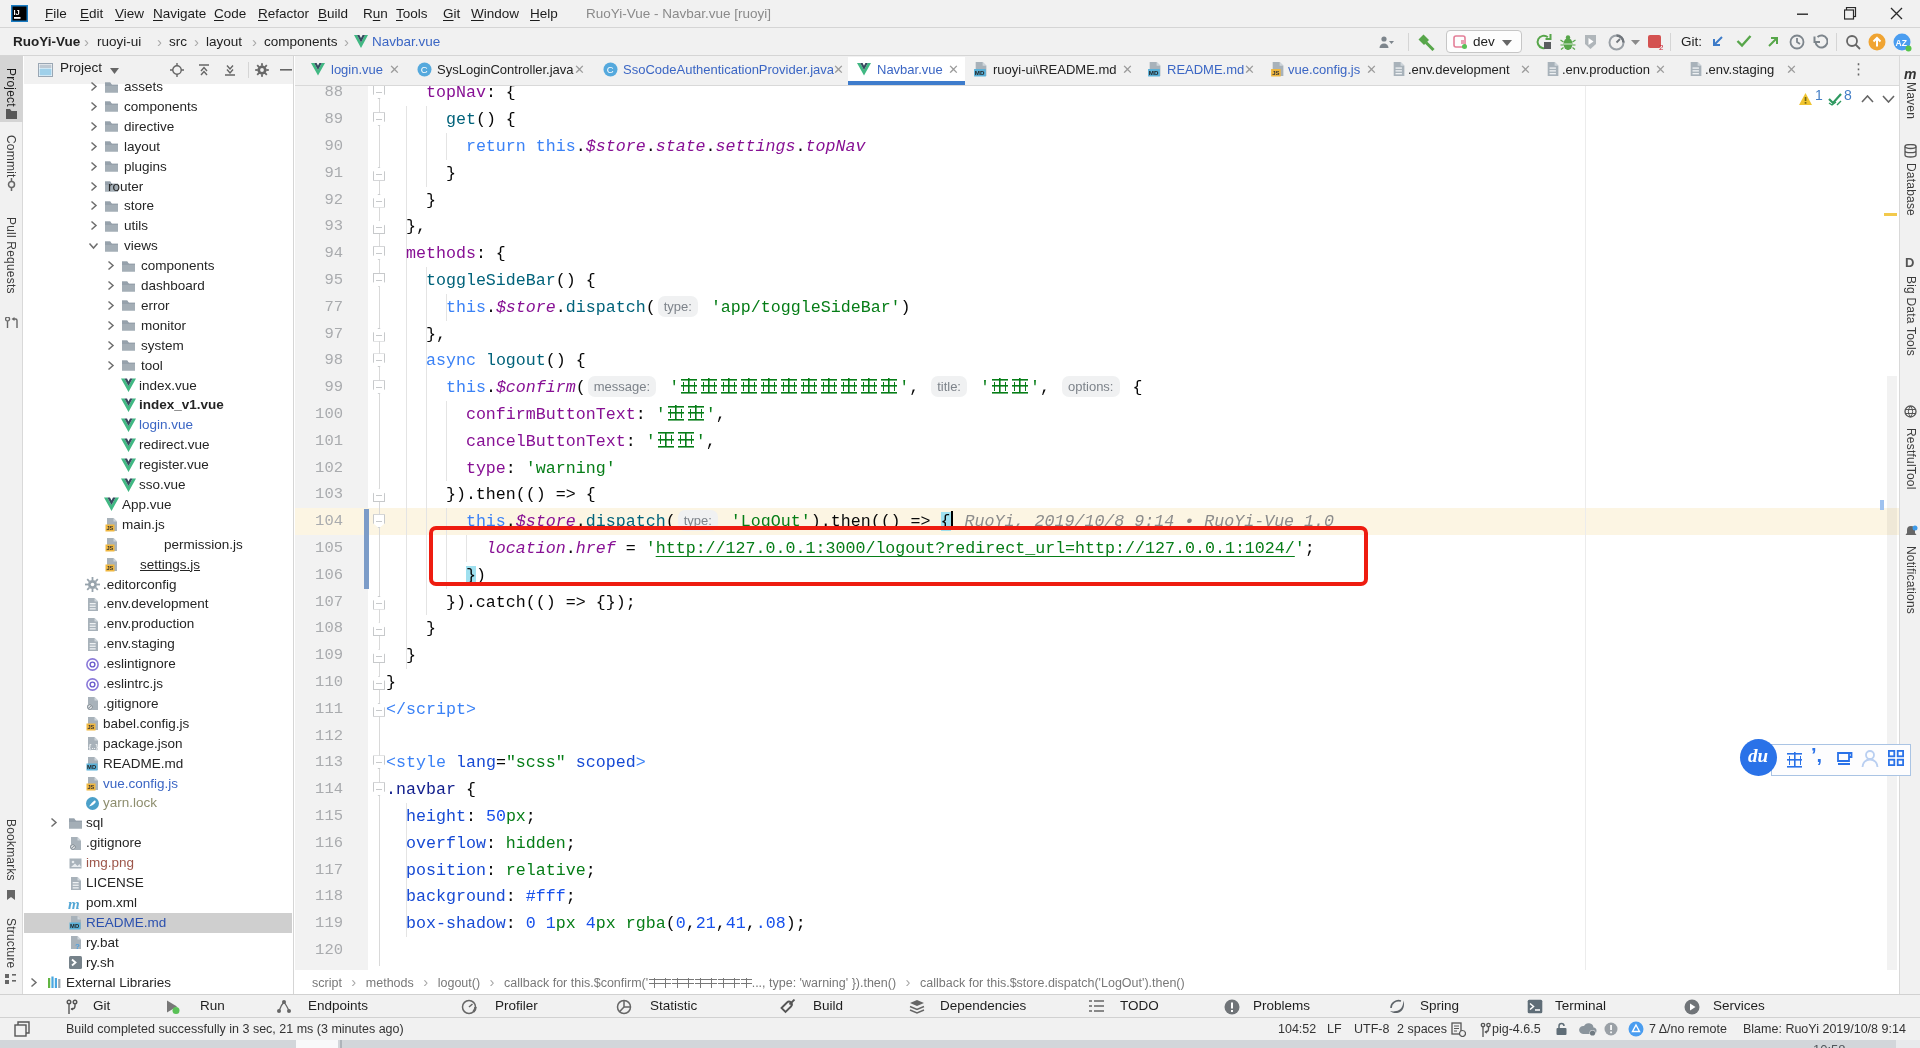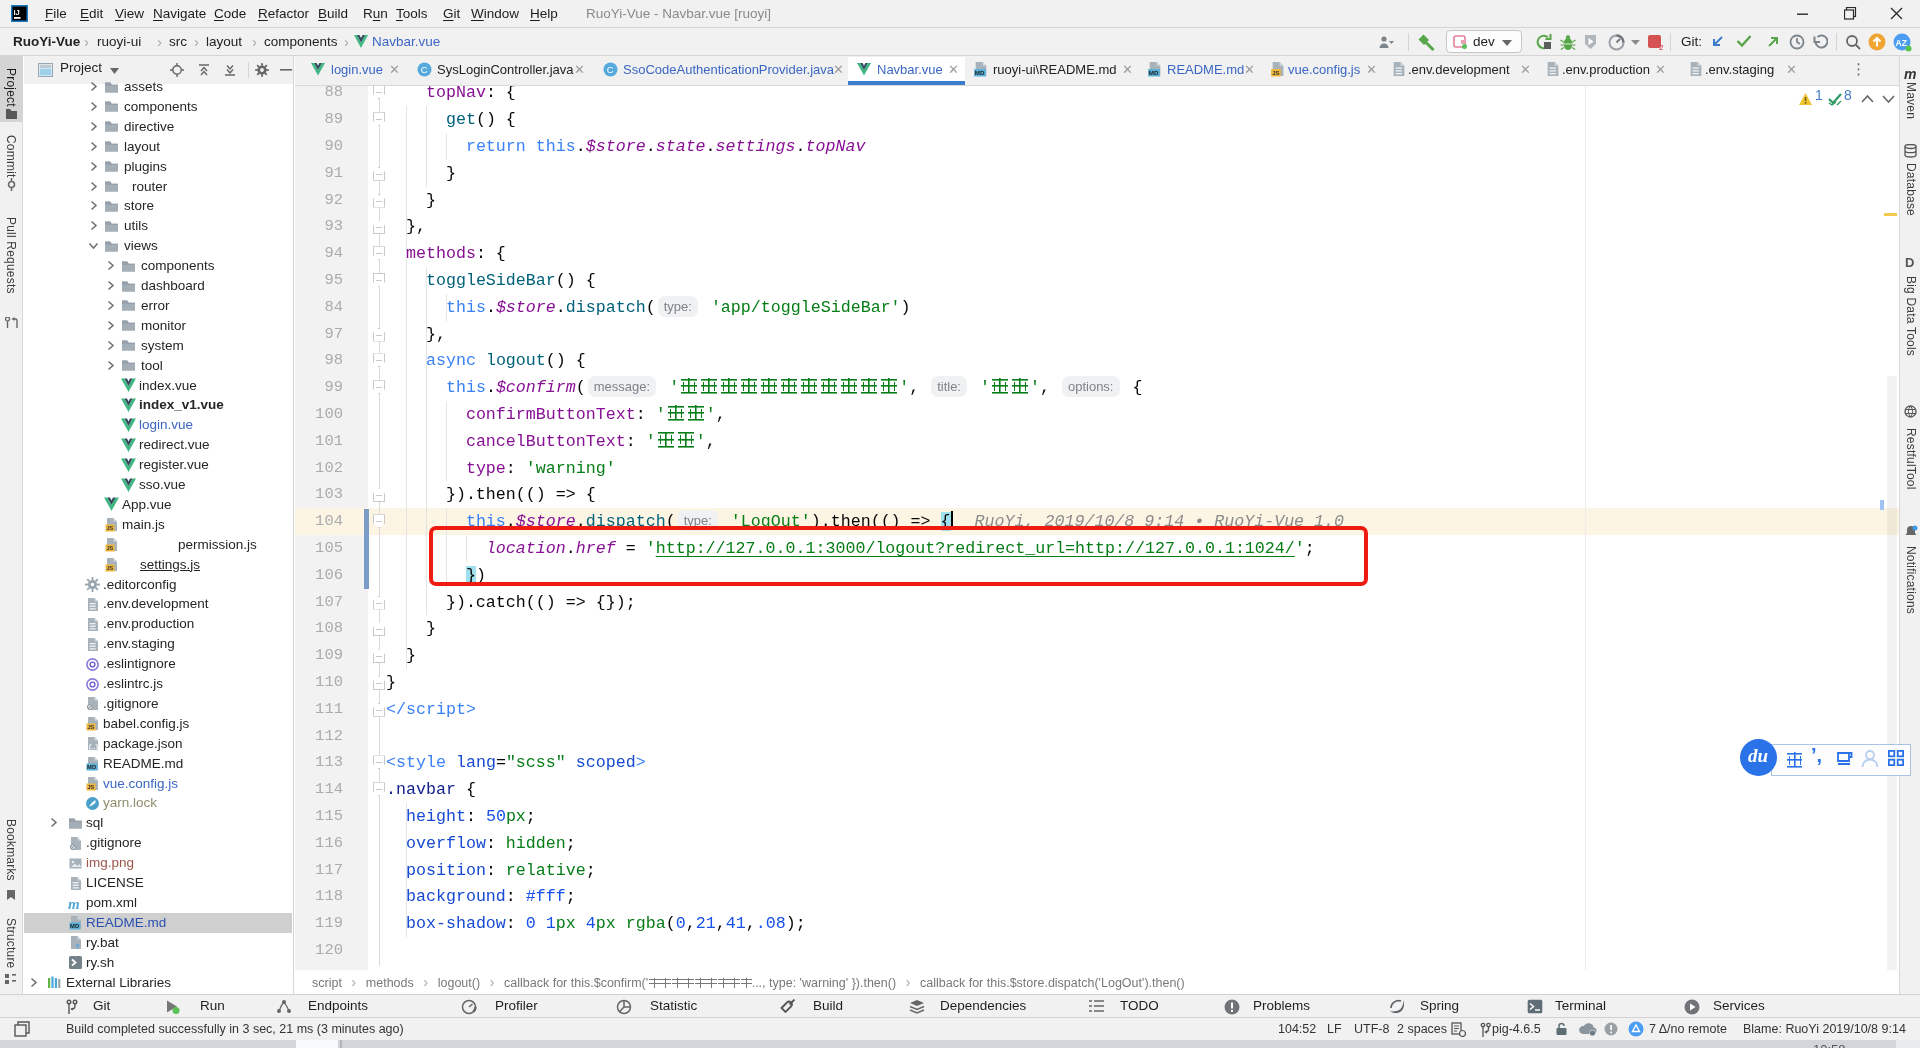--- a/index.html
+++ b/index.html
@@ -344,21 +344,21 @@
         <span class="lbl" style="left:100px;">plugins</span>
       </div>
 <div class="trow" style="left:0;top:120.5px;width:269px">
         <svg class="chev" style="left:64px" viewBox="0 0 11 11">
           <path d="M3.5 1.5 L8 5.5 L3.5 9.5" fill="none" stroke="#6e6e6e" stroke-width="1.5"></path>
         </svg>
         <svg class="ticon" style="left:80px" viewBox="0 0 15 15">
           <path d="M1 2.5 h5.2 l1.6 2.2 h6.2 v8 H1 z" fill="#a4aeb6"></path>
           <path d="M1 2.5 h5.2 l1.6 2.2 h6.2 v1.4 H1 z" fill="#96a1ab"></path>
         </svg>
-        <span class="lbl" style="left:108px;">router</span>
+        <span class="lbl" style="left:84px;">router</span>
       </div>
 <div class="trow" style="left:0;top:140.4px;width:269px">
         <svg class="chev" style="left:64px" viewBox="0 0 11 11">
           <path d="M3.5 1.5 L8 5.5 L3.5 9.5" fill="none" stroke="#6e6e6e" stroke-width="1.5"></path>
         </svg>
         <svg class="ticon" style="left:80px" viewBox="0 0 15 15">
           <path d="M1 2.5 h5.2 l1.6 2.2 h6.2 v8 H1 z" fill="#a4aeb6"></path>
           <path d="M1 2.5 h5.2 l1.6 2.2 h6.2 v1.4 H1 z" fill="#96a1ab"></path>
         </svg>
         <span class="lbl" style="left:100px;">store</span>
@@ -501,21 +501,21 @@
         </svg>
         <span class="lbl" style="left:98px;">main.js</span>
       </div>
 <div class="trow" style="left:0;top:478.7px;width:269px">
         <svg class="ticon" style="left:80px" viewBox="0 0 14 15">
           <path d="M2.5 1 h6.5 l3.5 3.5 V14 H2.5 z" fill="#a8b2ba"></path>
           <path d="M9 1 l3.5 3.5 H9 z" fill="#cfd6db"></path>
           <rect x="1" y="7.5" width="9" height="7" fill="#f0b73f"></rect>
           <text x="2" y="13.3" font-size="5.6" font-weight="bold" fill="#333">JS</text>
         </svg>
-        <span class="lbl" style="left:114px;padding-left:40px;">permission.js</span>
+        <span class="lbl" style="left:100px;padding-left:40px;">permission.js</span>
       </div>
 <div class="trow" style="left:0;top:498.6px;width:269px">
         <svg class="ticon" style="left:80px" viewBox="0 0 14 15">
           <path d="M2.5 1 h6.5 l3.5 3.5 V14 H2.5 z" fill="#a8b2ba"></path>
           <path d="M9 1 l3.5 3.5 H9 z" fill="#cfd6db"></path>
           <rect x="1" y="7.5" width="9" height="7" fill="#f0b73f"></rect>
           <text x="2" y="13.3" font-size="5.6" font-weight="bold" fill="#333">JS</text>
         </svg>
         <span class="lbl" style="left:116px;text-decoration:underline;">settings.js</span>
       </div>
@@ -812,21 +812,21 @@
 <div class="abs" style="left:83.5px;top:0;width:1px;height:880px;background:#d9d9d9"></div>
 <div class="abs" style="left:69px;top:423px;width:5px;height:80px;background:#7c9cc8"></div>
 <div class="lnum" style="top:-6.6px">88</div>
 <div class="lnum" style="top:20.2px">89</div>
 <div class="lnum" style="top:47.0px">90</div>
 <div class="lnum" style="top:73.8px">91</div>
 <div class="lnum" style="top:100.6px">92</div>
 <div class="lnum" style="top:127.4px">93</div>
 <div class="lnum" style="top:154.2px">94</div>
 <div class="lnum" style="top:181.0px">95</div>
-<div class="lnum" style="top:207.8px">84</div>
+<div class="lnum" style="top:207.8px">77</div>
 <div class="lnum" style="top:234.6px">97</div>
 <div class="lnum" style="top:261.4px">98</div>
 <div class="lnum" style="top:288.2px">99</div>
 <div class="lnum" style="top:315.0px">100</div>
 <div class="lnum" style="top:341.8px">101</div>
 <div class="lnum" style="top:368.6px">102</div>
 <div class="lnum" style="top:395.4px">103</div>
 <div class="lnum" style="top:422.2px">104</div>
 <div class="lnum" style="top:449.0px">105</div>
 <div class="lnum" style="top:475.8px">106</div>
@@ -910,21 +910,21 @@
 <div class="cline" style="top:154.2px">  <span class="pp">methods</span>: {</div>
 <div class="cline" style="top:181.0px">    <span class="fn">toggleSideBar</span>() {</div>
 <div class="cline" style="top:207.8px">      <span class="kw">this</span>.<span class="ppi">$store</span>.<span class="fn">dispatch</span>(<span class="pill">type:</span> <span class="str">'app/toggleSideBar'</span>)</div>
 <div class="cline" style="top:234.6px">    },</div>
 <div class="cline" style="top:261.4px">    <span class="kw">async</span> <span class="fn">logout</span>() {</div>
 <div class="cline" style="top:288.2px">      <span class="kw">this</span>.<span class="ppi">$confirm</span>(<span class="pill">message:</span> <span class="str">'<span class="zh"></span><span class="zh"></span><span class="zh"></span><span class="zh"></span><span class="zh"></span><span class="zh"></span><span class="zh"></span><span class="zh"></span><span class="zh"></span><span class="zh"></span><span class="zh"></span>'</span>, <span class="pill">title:</span> <span class="str">'<span class="zh"></span><span class="zh"></span>'</span>, <span class="pill">options:</span> {</div>
 <div class="cline" style="top:315.0px">        <span class="pp">confirmButtonText</span>: <span class="str">'<span class="zh"></span><span class="zh"></span>'</span>,</div>
 <div class="cline" style="top:341.8px">        <span class="pp">cancelButtonText</span>: <span class="str">'<span class="zh"></span><span class="zh"></span>'</span>,</div>
 <div class="cline" style="top:368.6px">        <span class="pp">type</span>: <span class="str">'warning'</span></div>
 <div class="cline" style="top:395.4px">      }).then(() =&gt; {</div>
-<div class="cline" style="top:422.2px">        <span class="kw">this</span>.<span class="ppi">$store</span>.<span class="fn">dispatch</span>(<span class="pill">type:</span> <span class="str">'LogOut'</span>).then(() =&gt; <span class="mb">{</span><span class="caret"></span><span class="gry" style="margin-left:22px">RuoYi, 2019/10/8 9:14 • RuoYi-Vue 1.0</span></div>
+<div class="cline" style="top:422.2px">        <span class="kw">this</span>.<span class="ppi">$store</span>.<span class="fn">dispatch</span>(<span class="pill">type:</span> <span class="str">'LogOut'</span>).then(() =&gt; <span class="mb">{</span><span class="caret"></span><span class="gry" style="margin-left:12px">RuoYi, 2019/10/8 9:14 • RuoYi-Vue 1.0</span></div>
 <div class="cline" style="top:449.0px">          <span class="ppi">location</span>.<span class="ppi">href</span> = <span class="str">'<u>http://127.0.0.1:3000/logout?redirect_url=http://127.0.0.1:1024/</u>'</span>;</div>
 <div class="cline" style="top:475.8px">        <span class="mb">}</span>)</div>
 <div class="cline" style="top:502.6px">      }).catch(() =&gt; {});</div>
 <div class="cline" style="top:529.4px">    }</div>
 <div class="cline" style="top:556.2px">  }</div>
 <div class="cline" style="top:583.0px">}</div>
 <div class="cline" style="top:609.8px"><span class="kw">&lt;/script&gt;</span></div>
 <div class="cline" style="top:636.6px"></div>
 <div class="cline" style="top:663.4px"><span class="kw">&lt;style</span> <span class="att">lang</span>=<span class="str">"scss"</span> <span class="att">scoped</span><span class="kw">&gt;</span></div>
 <div class="cline" style="top:690.2px"><span class="sel">.navbar</span> {</div>

